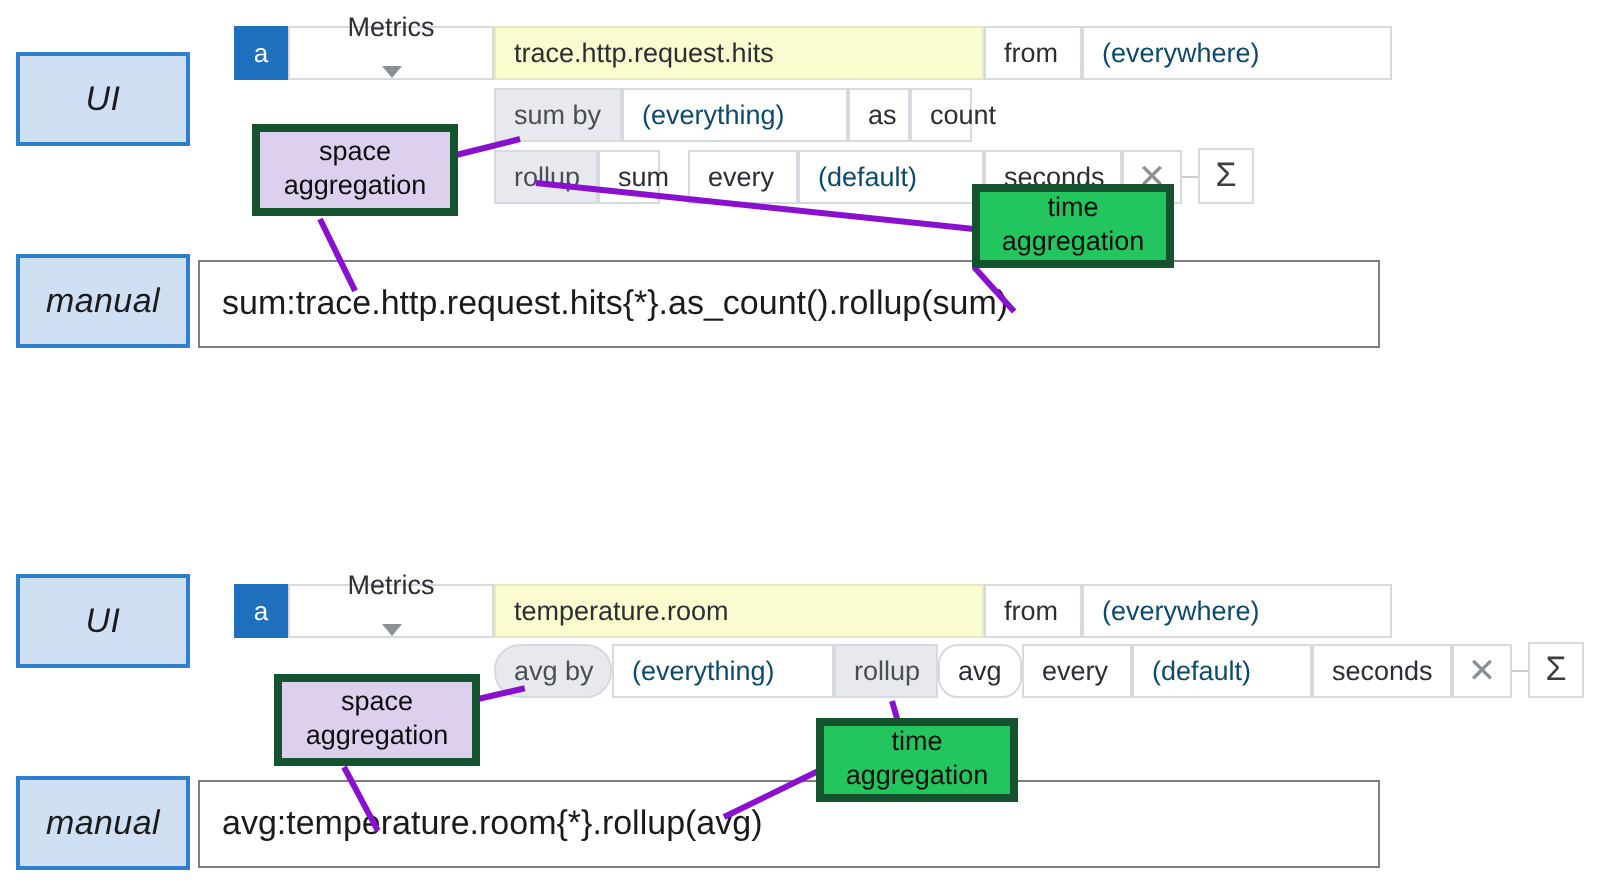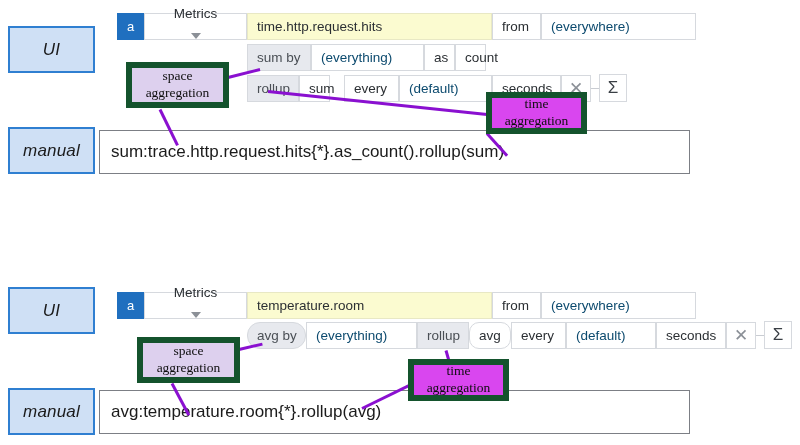--- a/index.html
+++ b/index.html
@@ -74,30 +74,29 @@
     display:flex;align-items:center;
     padding-left:11px;
     font-size:17px;color:#1b1b1b;
     white-space:nowrap;
   }
 
   
   .callout{
     position:absolute;box-sizing:border-box;
     background:#ddd0ee;
-    border:6px solid #14532d;
+    border:4px solid #14532d;
     display:flex;flex-direction:column;
     align-items:center;justify-content:center;
     font-size:13.5px;line-height:1.25;
     color:#0d0d0d;
     text-align:center;
     z-index:6;
-    font-family:Liberation Serif, serif;
-  }
-  .callout.light{background:#d946ef;}
+  }
+  .callout.light{background:#22c55e;}
 
   
   .leader{
     position:absolute;
     height:3px;background:#8a10d0;
     transform-origin:0 50%;
     z-index:5;
   }
 </style>
 </head>
@@ -109,21 +108,21 @@
 
   <div class="side-label" style="left:8px;top:127px;width:87px;height:47px;">manual</div>
 
   <div class="cell badge" style="left:117px;top:13px;width:27px;">a</div>
 
   <div class="cell select" style="left:144px;top:13px;width:103px;">
     <span>Metrics</span>
     <span class="caret"></span>
   </div>
 
-  <div class="cell metric" style="left:247px;top:13px;width:245px;">time.http.request.hits</div>
+  <div class="cell metric" style="left:247px;top:13px;width:245px;">trace.http.request.hits</div>
 
   <div class="cell" style="left:492px;top:13px;width:49px;">from</div>
 
   <div class="cell muted" style="left:541px;top:13px;width:155px;">(everywhere)</div>
 
   <div class="cell grey" style="left:247px;top:44px;width:64px;">sum by</div>
 
   <div class="cell muted" style="left:311px;top:44px;width:113px;">(everything)</div>
 
   <div class="cell" style="left:424px;top:44px;width:31px;">as</div>

